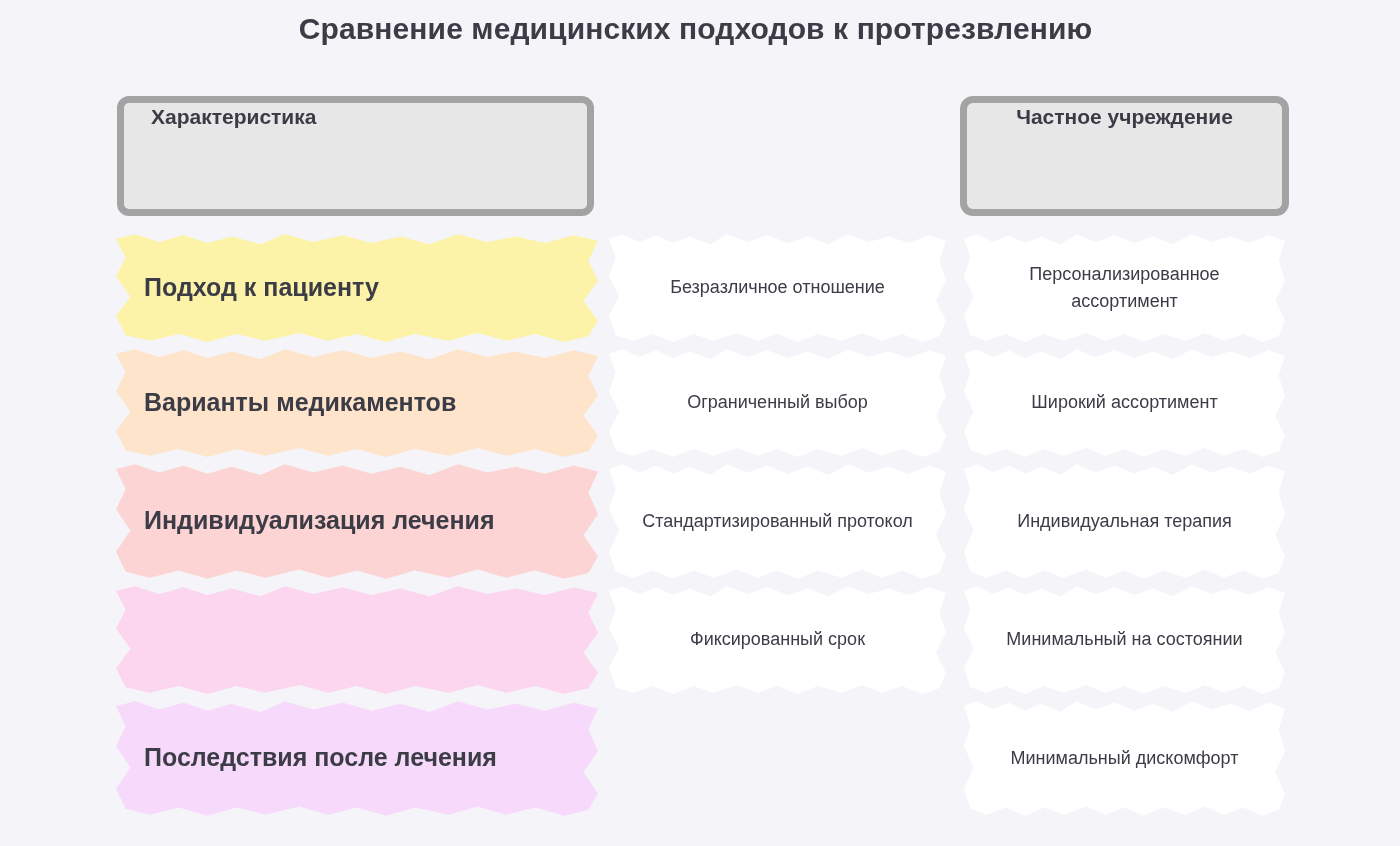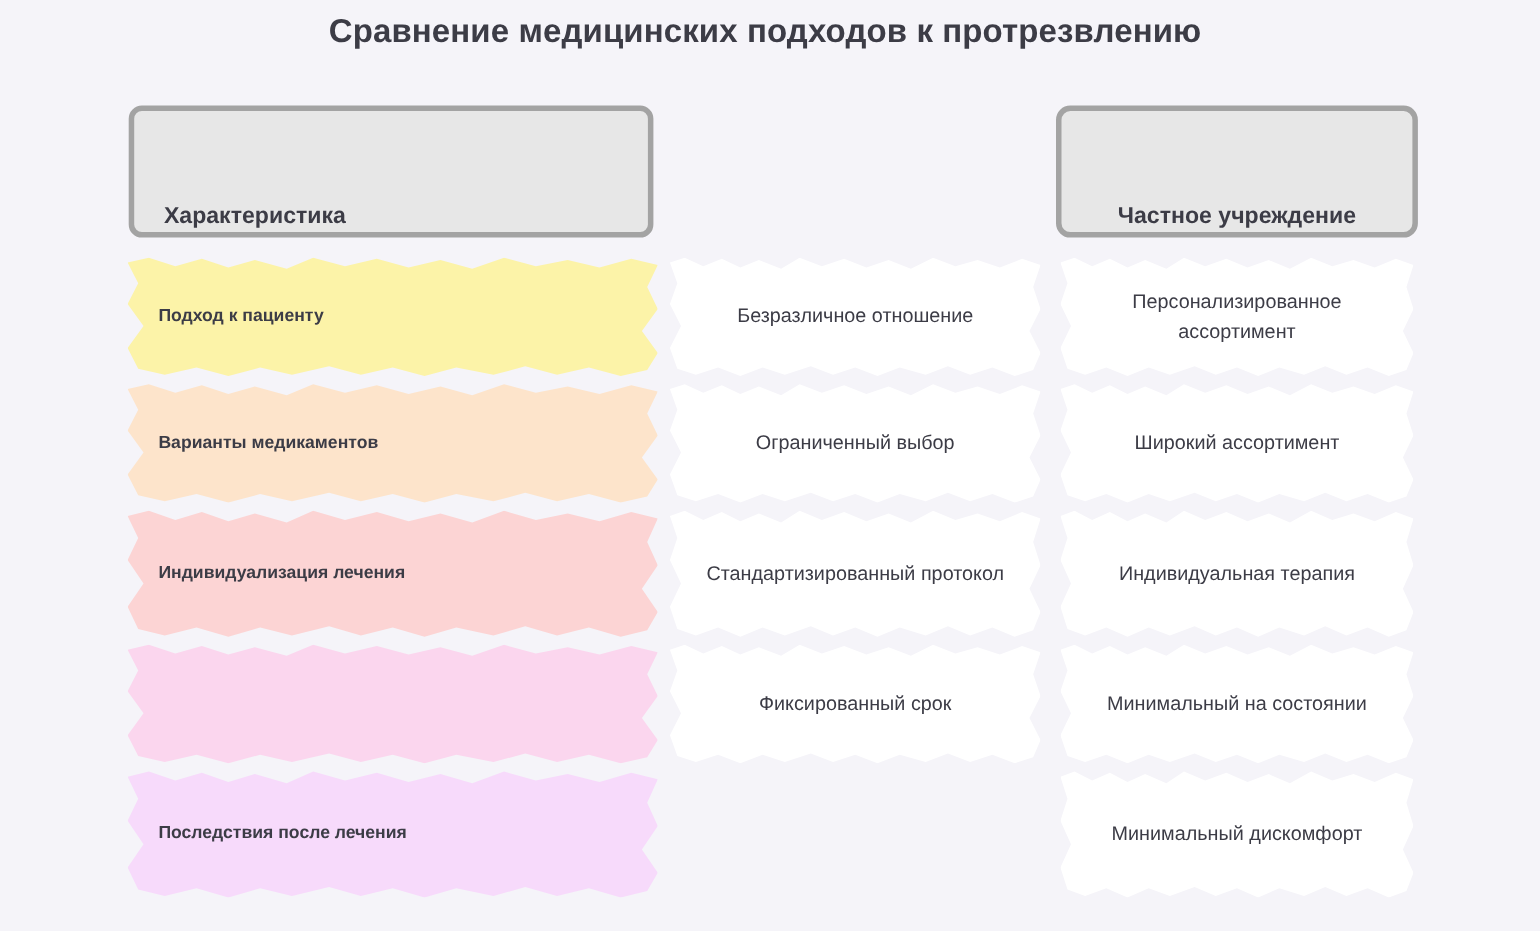--- a/index.html
+++ b/index.html
@@ -38,24 +38,24 @@
   .header-row {
     position: relative;
     height: 120px;
   }
   .hdr {
     position: absolute;
     top: 0;
     height: 120px;
     box-sizing: border-box;
     background: #e7e7e7;
-    border: 5px solid #a3a3a3;
+    border: 7px solid #a3a3a3;
     border-radius: 12px;
     display: flex;
-    align-items: flex-end;
+    align-items: flex-start;
     font-size: 21px;
     font-weight: bold;
     color: #3c3c46;
     line-height: 1.32;
   }
   .hdr-feature {
     left: 0;
     width: 477px;
     padding-left: 27px;
     justify-content: flex-start;
@@ -119,21 +119,21 @@
   }
   .label-band {
     left: -1px;
     right: -4px;
   }
   .label-text {
     position: relative;
     z-index: 2;
     padding-left: 27px;
     padding-right: 20px;
-    font-size: 16px;
+    font-size: 25px;
     font-weight: bold;
     color: #3c3c46;
     line-height: 1.35;
   }
 
   .val-cell {
     justify-content: center;
   }
   .val-c1 { left: 488px; width: 345px; }
   .val-c2 { left: 843px; width: 329px; }

